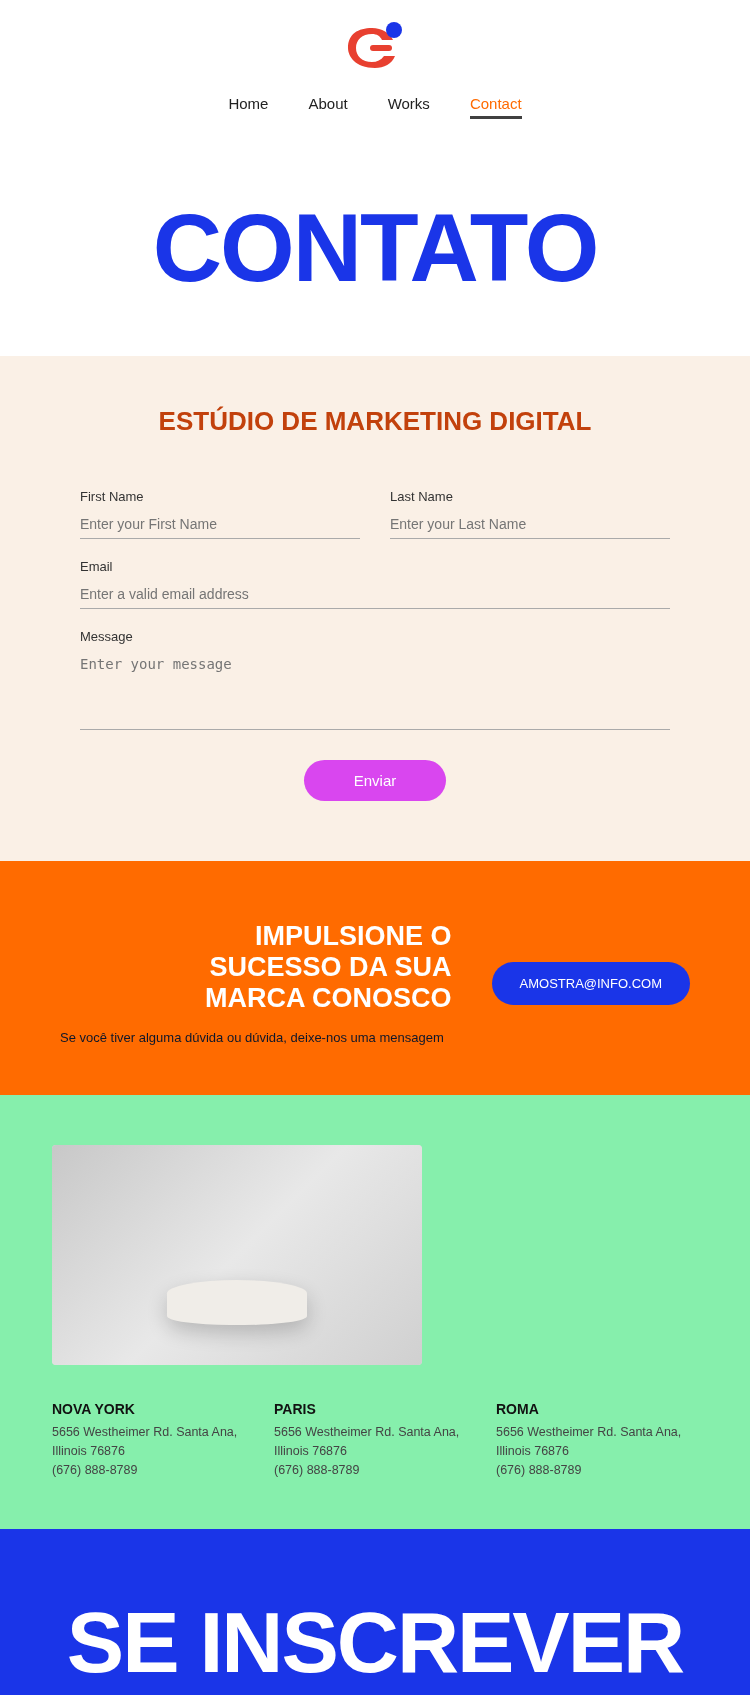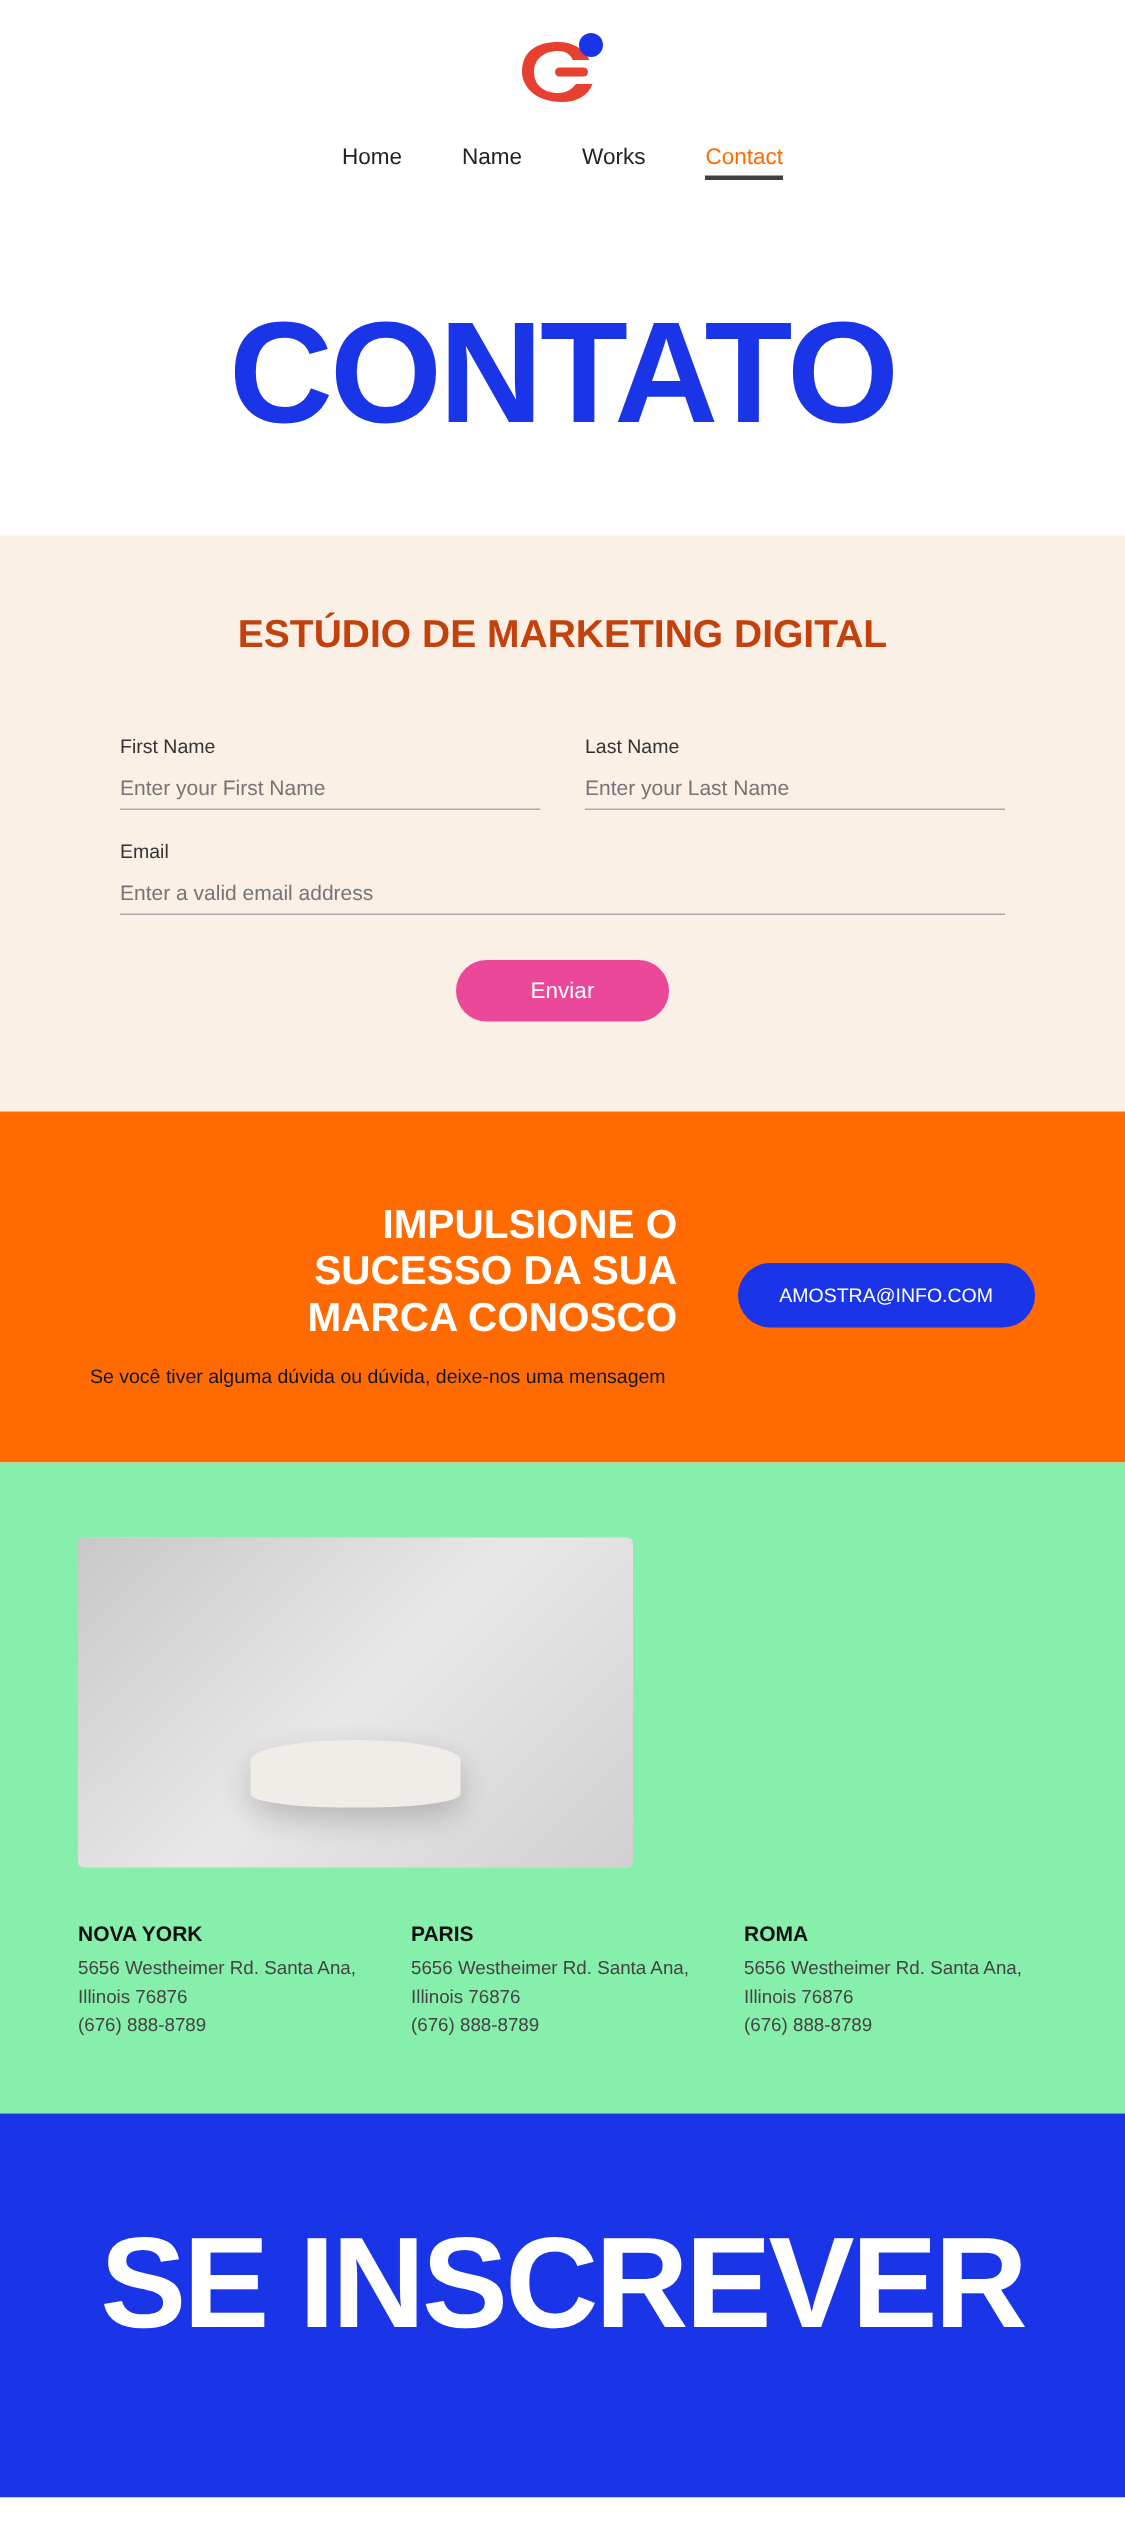--- a/index.html
+++ b/index.html
@@ -20,21 +20,21 @@
     
     .form-section { background: #FAF0E6; padding: 50px 80px 60px; }
     .form-subtitle { font-size: 26px; font-weight: 900; text-align: center; margin-bottom: 52px; text-transform: uppercase; color: #c2410c; }
     .form-row { display: flex; gap: 30px; margin-bottom: 20px; }
     .form-group { display: flex; flex-direction: column; flex: 1; }
     .form-group.full { flex: 1 1 100%; }
     .form-label { font-size: 13px; color: #333; margin-bottom: 6px; }
     .form-input { background: transparent; border: none; border-bottom: 1.5px solid #aaa; padding: 6px 0; font-size: 14px; color: #bbb; outline: none; width: 100%; }
     .form-textarea { background: transparent; border: none; border-bottom: 1.5px solid #aaa; padding: 6px 0; font-size: 14px; color: #bbb; outline: none; width: 100%; resize: none; height: 80px; }
     .submit-row { display: flex; justify-content: center; margin-top: 30px; }
-    .submit-btn { background: #ec4899; color: #fff; border: none; border-radius: 30px; padding: 12px 50px; font-size: 15px; cursor: pointer; }
+    .submit-btn { background: #d946ef; color: #fff; border: none; border-radius: 30px; padding: 12px 50px; font-size: 15px; cursor: pointer; }
 
     
     .cta-section { background: #FF6B00; padding: 60px 60px 50px; display: flex; align-items: center; justify-content: space-between; }
     .cta-text { flex: 1; }
     .cta-title { font-size: 27px; font-weight: 900; color: #fff; text-transform: uppercase; line-height: 1.15; margin-bottom: 16px; text-align: right; }
     .cta-subtitle { font-size: 13px; color: #0f172a; }
     .cta-email-btn { background: #1A35E8; color: #fff; border: none; border-radius: 30px; padding: 14px 28px; font-size: 13px; cursor: pointer; white-space: nowrap; margin-left: 40px; }
 
     
     .locations-section { background: #86efac; padding: 50px 52px; }
@@ -59,21 +59,21 @@
 
       <path d="M35 48 C15 48 8 36 8 28 C8 14 18 8 32 8 C42 8 50 13 53 20 L42 20 C40 16 37 14 32 14 C22 14 16 20 16 28 C16 36 22 42 32 42 C37 42 41 40 44 36 L55 36 C52 44 44 48 35 48Z" fill="#E84030"></path>
 
       <rect x="30" y="25" width="22" height="6" rx="3" fill="#E84030"></rect>
 
       <circle cx="54" cy="10" r="8" fill="#1A35E8"></circle>
     </svg>
   </div>
   <nav>
     <a class="nav-item">Home</a>
-    <a class="nav-item">Name</a>
+    <a class="nav-item">About</a>
     <a class="nav-item">Works</a>
     <a class="nav-item active">Contact</a>
   </nav>
 </header>
 
 <section class="hero">
   <h1 class="hero-title">CONTATO</h1>
 </section>
 
 <section class="form-section">
@@ -86,20 +86,26 @@
       </div>
       <div class="form-group">
         <label class="form-label">Last Name</label>
         <input class="form-input" type="text" placeholder="Enter your Last Name" style="">
       </div>
     </div>
     <div class="form-row">
       <div class="form-group full">
         <label class="form-label">Email</label>
         <input class="form-input" type="email" placeholder="Enter a valid email address" style="">
+      </div>
+    </div>
+    <div class="form-row">
+      <div class="form-group full">
+        <label class="form-label">Message</label>
+        <textarea class="form-textarea" placeholder="Enter your message" style=""></textarea>
       </div>
     </div>
     <div class="submit-row">
       <button class="submit-btn" type="submit">Enviar</button>
     </div>
   </form>
 </section>
 
 <section class="cta-section">
   <div class="cta-text">

